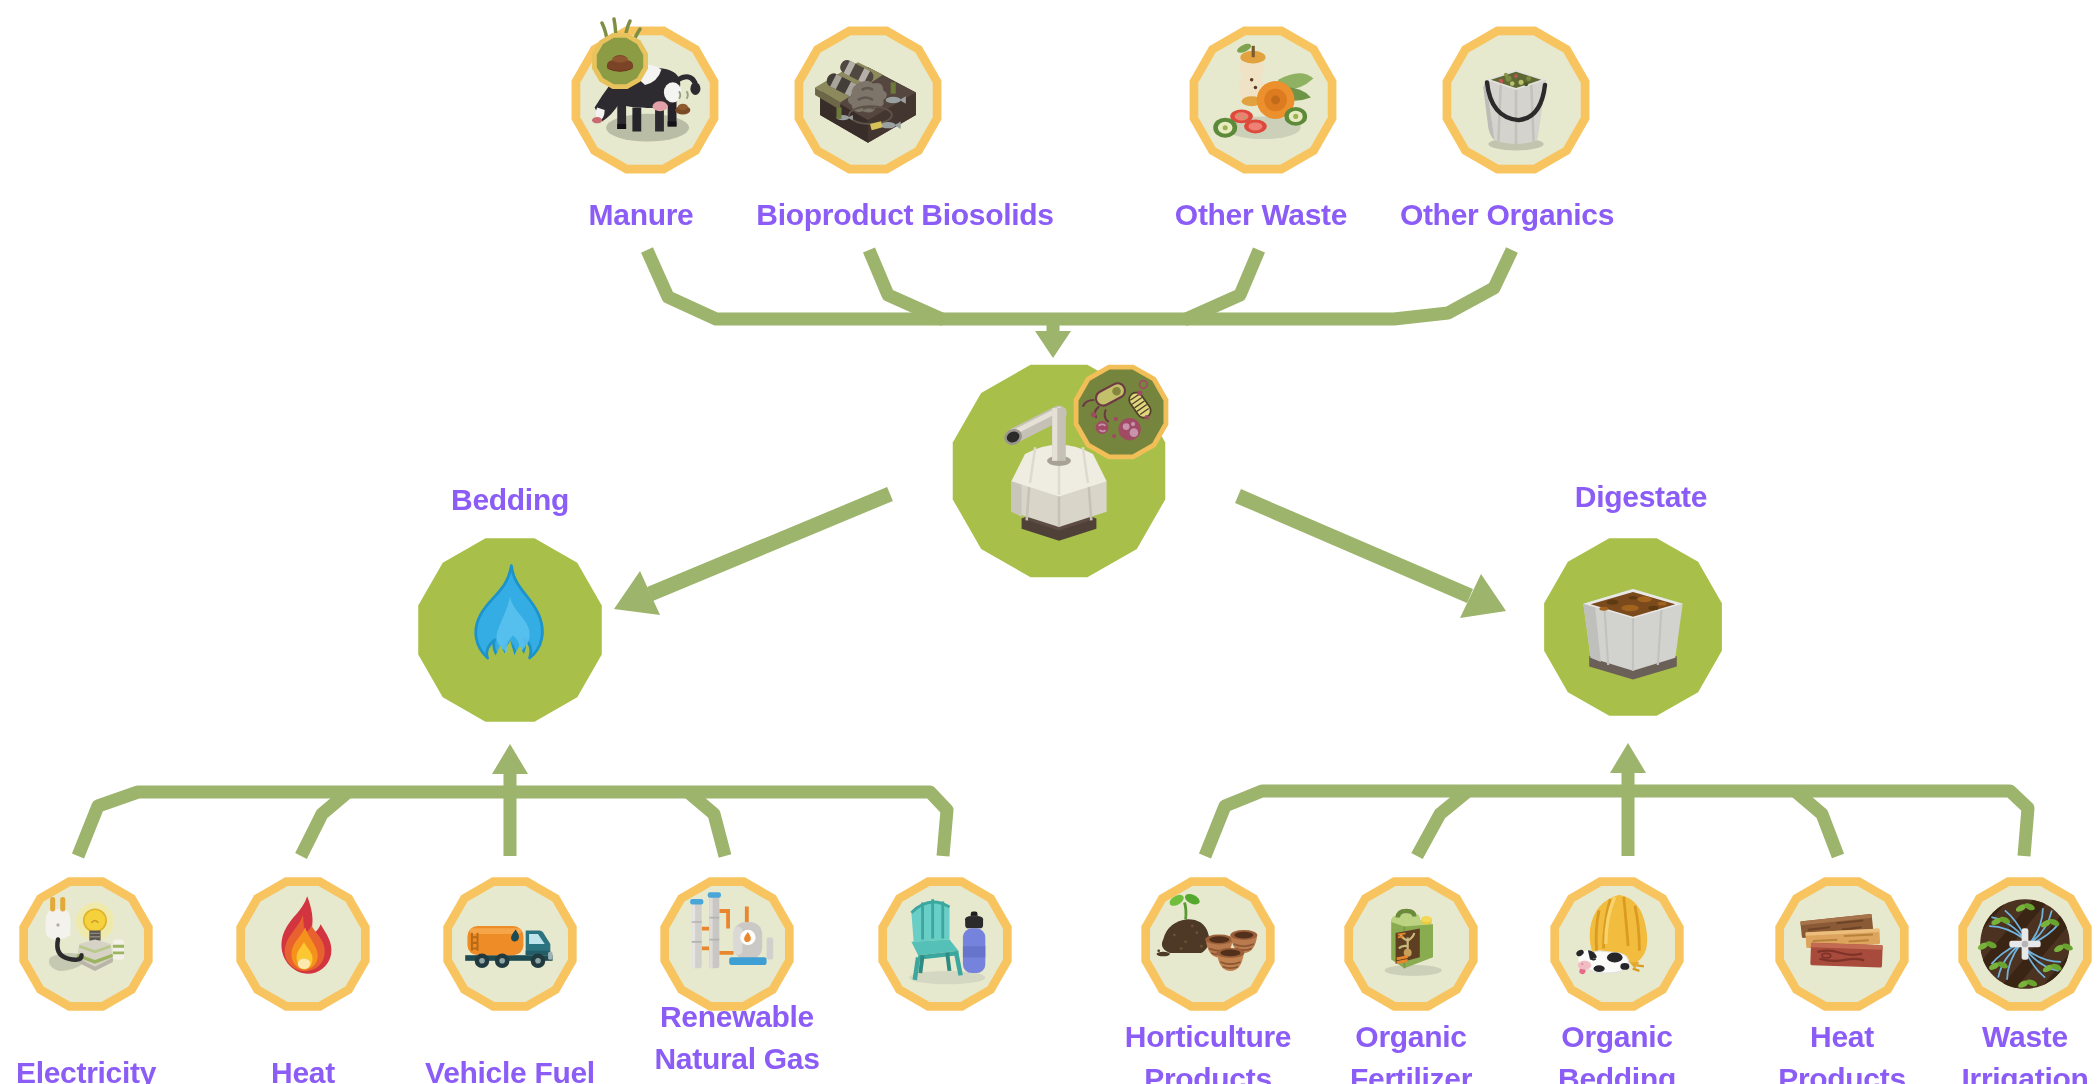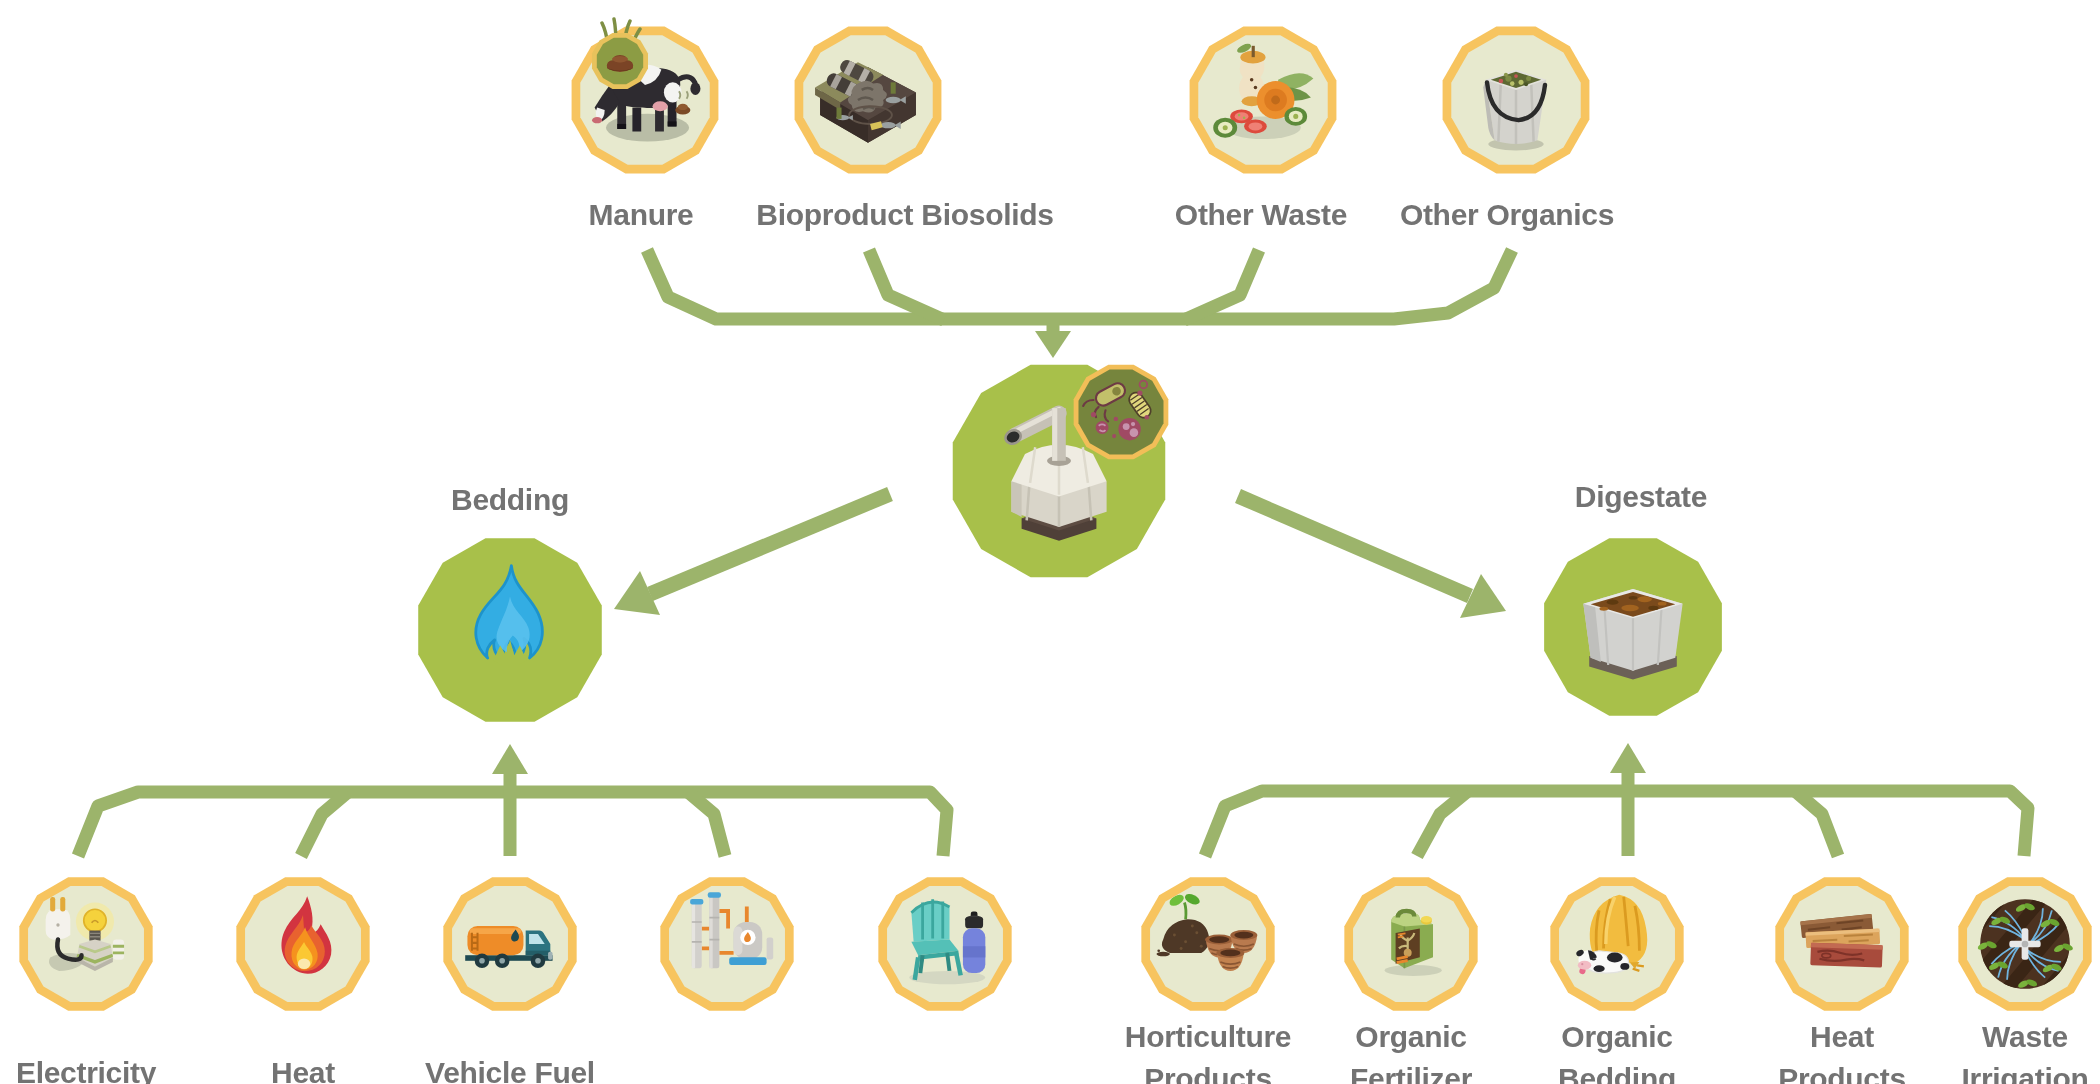--- a/index.html
+++ b/index.html
@@ -4,21 +4,21 @@
 <style>
   html,body{margin:0;padding:0;background:#ffffff;}
   .canvas{position:relative;width:2100px;height:1084px;overflow:hidden;background:#ffffff;
           font-family:"Liberation Sans",sans-serif;}
   svg.wires{position:absolute;left:0;top:0;z-index:1;}
   .deca{clip-path:polygon(98.3% 62.9%,85.4% 85.4%,62.9% 98.3%,37.1% 98.3%,14.6% 85.4%,1.7% 62.9%,1.7% 37.1%,14.6% 14.6%,37.1% 1.7%,62.9% 1.7%,85.4% 14.6%,98.3% 37.1%);}
   .badge{position:absolute;transform:translate(-50%,-50%);background:#F7C45F;z-index:2;}
   .badge .inner{position:absolute;inset:9px;background:#E7E9CE;display:flex;align-items:center;justify-content:center;}
   .badge .inner.thin{inset:5px;}
   .gnode{position:absolute;transform:translate(-50%,-50%);background:#A8C04A;display:flex;align-items:center;justify-content:center;z-index:2;}
-  .lbl{position:absolute;transform:translate(-50%,-50%);font-weight:700;font-size:30px;color:#737373;
+  .lbl{position:absolute;transform:translate(-50%,-50%);font-weight:700;font-size:30px;color:#8b5cf6;
        text-align:center;white-space:nowrap;line-height:42px;z-index:3;letter-spacing:-0.3px;}
   .lbl span{display:block;}
   .ic{display:block;}
 </style>
 </head>
 <body>
 
 <div class="canvas">
 
   <svg class="wires" width="2100" height="1084" viewBox="0 0 2100 1084">
@@ -362,20 +362,24 @@
 
   <div class="lbl" style="left:86px;top:1073px">
       <span>Electricity</span>
     </div>
   <div class="lbl" style="left:303px;top:1073px">
       <span>Heat</span>
     </div>
   <div class="lbl" style="left:510px;top:1073px">
       <span>Vehicle Fuel</span>
     </div>
+  <div class="lbl" style="left:737px;top:1038px">
+    <span>Renewable</span>
+    <span>Natural Gas</span>
+  </div>
 
   <div class="badge deca" style="left:1208px;top:944px;width:138px;height:138px">
     <div class="inner deca">
       <svg class="ic" width="112" height="112" viewBox="0 0 100 100">
         <path d="M30,28 q1,-9 -1,-15" stroke="#5A9A33" stroke-width="2.5" fill="none"></path>
         <ellipse cx="22" cy="11" rx="7" ry="4" fill="#6FBF3C" transform="rotate(-30 22 11)"></ellipse>
         <ellipse cx="36" cy="10" rx="7" ry="4" fill="#55A82E" transform="rotate(25 36 10)"></ellipse>
         <path d="M10,46 Q14,30 32,28 Q46,28 50,40 Q54,52 44,58 L16,58 Q6,54 10,46 Z" fill="#4E3826"></path>
         <g fill="#6B4F33">
             <circle cx="20" cy="42" r="1.3"></circle>

